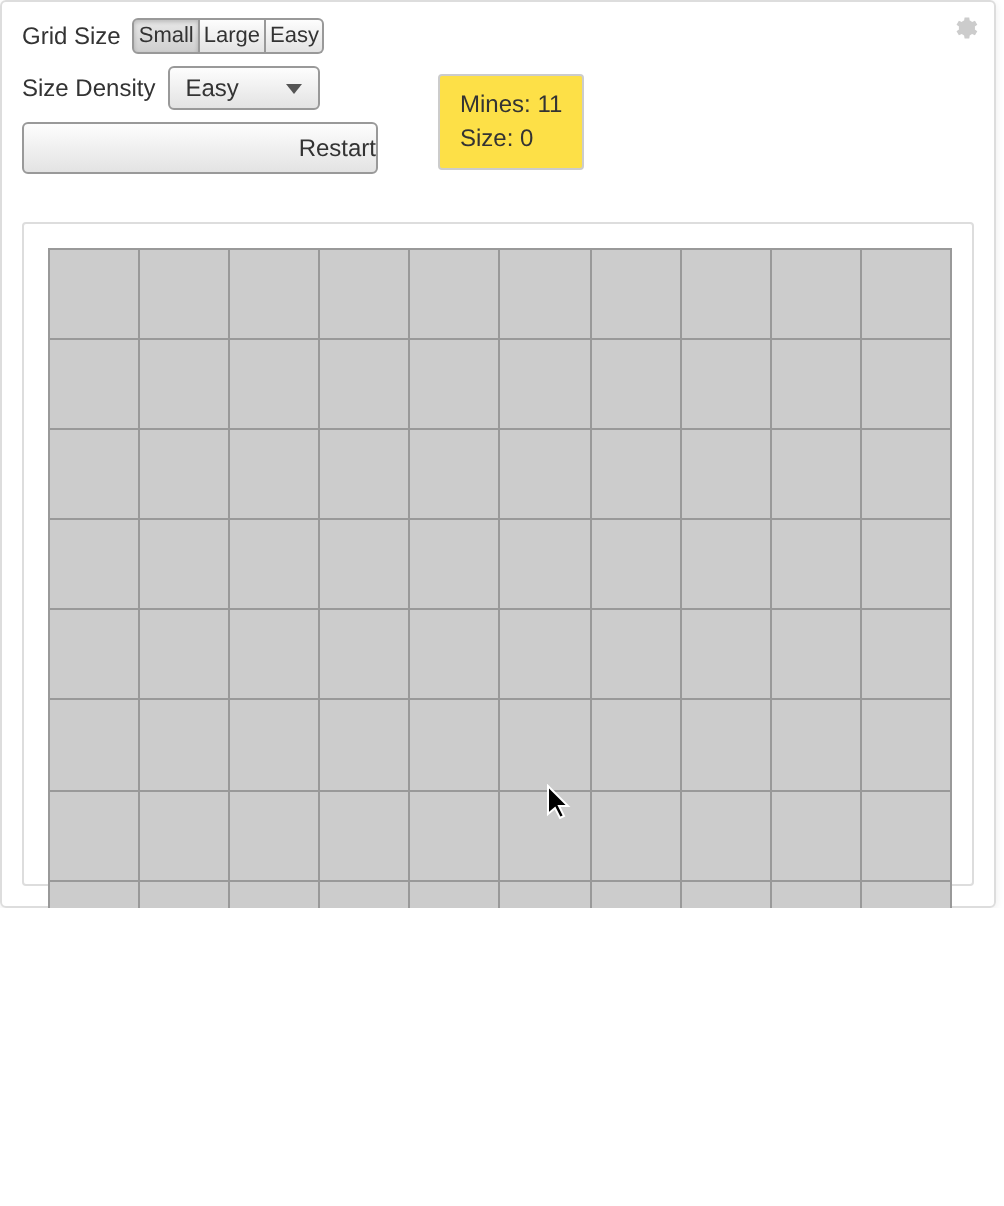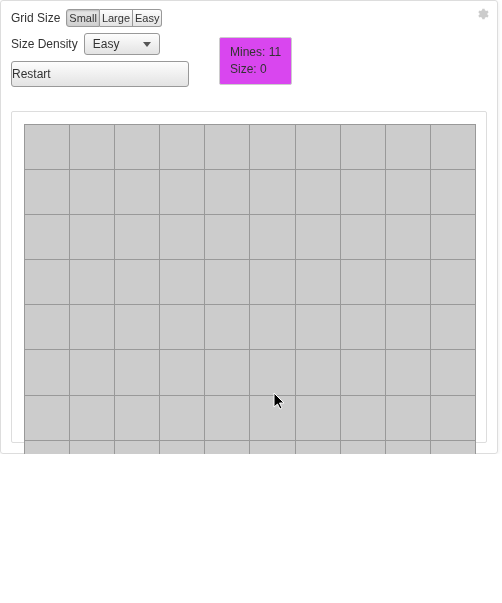--- a/index.html
+++ b/index.html
@@ -8,22 +8,22 @@
 .row{display:flex;align-items:center;margin-bottom:6px}
 .label{margin-right:6px}
 .btngroup{display:flex}
 .seg{border:1px solid #999;background:linear-gradient(#fdfdfd,#e3e3e3);padding:2px 2px;font-size:11px;cursor:pointer}
 .seg:first-child{border-radius:3px 0 0 3px}
 .seg:last-child{border-radius:0 3px 3px 0;border-left:none}
 .seg+.seg{border-left:none}
 .seg.sel{background:linear-gradient(#e8e8e8,#cfcfcf);box-shadow:inset 0 1px 2px rgba(0,0,0,.2)}
 .dropdown{display:flex;align-items:center;border:1px solid #999;border-radius:3px;background:linear-gradient(#fdfdfd,#e3e3e3);padding:3px 8px;width:58px;cursor:pointer;justify-content:space-between}
 .tri{width:0;height:0;border-left:4px solid transparent;border-right:4px solid transparent;border-top:5px solid #555}
-.restart{width:176px;border:1px solid #999;border-radius:3px;background:linear-gradient(#fdfdfd,#e3e3e3);padding:5px 0;text-align:left;cursor:pointer;margin-top:4px}
-.info{position:absolute;top:36px;left:218px;border:1px solid #ccc;border-radius:2px;padding:6px 10px;line-height:1.4;background:#d946ef}
+.restart{width:176px;border:1px solid #999;border-radius:3px;background:linear-gradient(#fdfdfd,#e3e3e3);padding:5px 0;text-align:right;cursor:pointer;margin-top:4px}
+.info{position:absolute;top:36px;left:218px;border:1px solid #ccc;border-radius:2px;padding:6px 10px;line-height:1.4;background:#fde047}
 .board-wrap{position:absolute;top:110px;left:10px;right:10px;bottom:10px;border:1px solid #ddd;border-radius:2px;padding:12px;box-sizing:border-box;background:#fff}
 .grid{position:relative;width:452px;height:452px;display:grid;grid-template-columns:repeat(10,1fr);grid-template-rows:repeat(10,1fr);background:#999;border:1px solid #999;gap:1px;box-sizing:border-box}
 .cell{background:#ccc;cursor:pointer}
 .cursor{position:absolute;top:280px;left:261px;pointer-events:none}
 </style>
 </head>
 <body>
 
 <div class="panel">
   <span class="gear">

